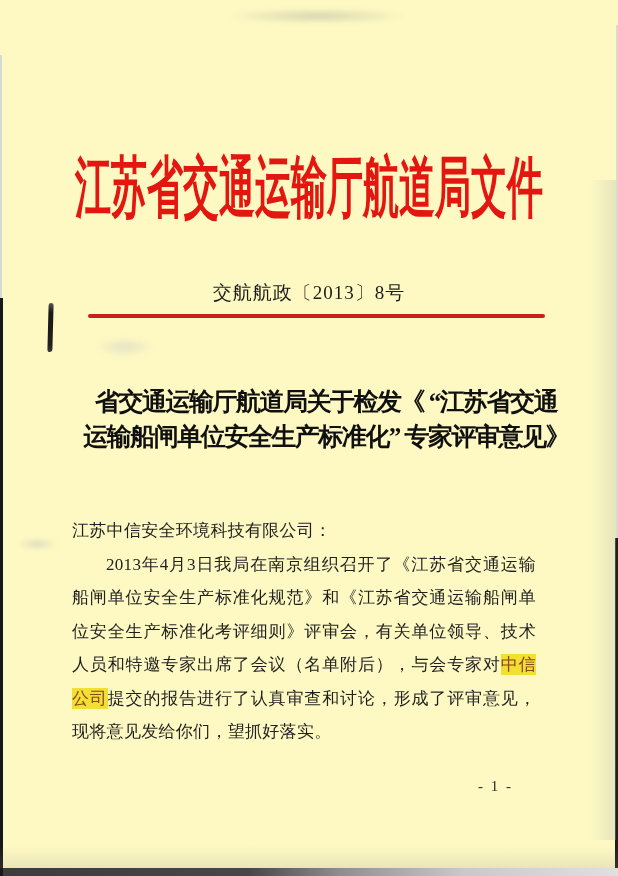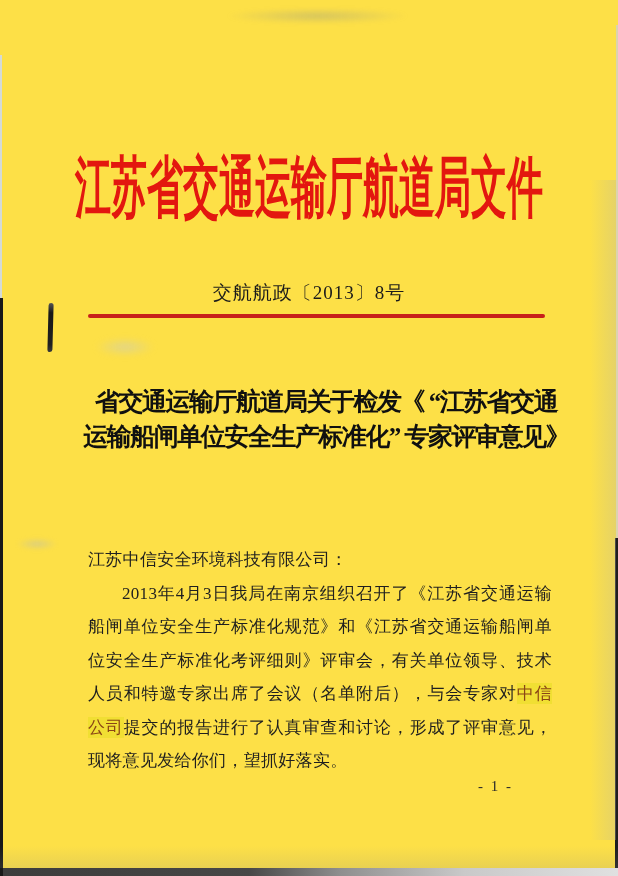--- a/index.html
+++ b/index.html
@@ -5,21 +5,21 @@
   html, body { margin: 0; padding: 0; }
   body {
     width: 618px; height: 876px;
     background: #ffffff;
     font-family: "Liberation Serif", "DejaVu Serif", serif;
     overflow: hidden;
   }
   .page {
     position: relative;
     width: 618px; height: 876px;
-    background: #fde047;
+    background: #fef9c3;
   }
 
   
   .header-title {
     position: absolute;
     top: 150px; left: 0; width: 618px; height: 76px;
     text-align: center;
     line-height: 76px;
     white-space: nowrap;
   }
@@ -58,27 +58,26 @@
     font-size: 25px;
     font-weight: 700;
     letter-spacing: -1.5px;
     line-height: 35px;
     color: #101010;
   }
 
   
   .body-text {
     position: absolute;
-    top: 514px; left: 88px; width: 464px;
+    top: 514px; left: 72px; width: 464px;
     font-size: 17px;
     letter-spacing: 0.3px;
     line-height: 33.5px;
     color: #1f1f1f;
     text-align: justify;
-    margin-top: 29px;
   }
   .body-text p { margin: 0; text-indent: 2em; }
   .hl {
     background: #f1df33;
     color: #8a4516;
     padding: 1px 0;
   }
 
   .page-number {
     position: absolute;

